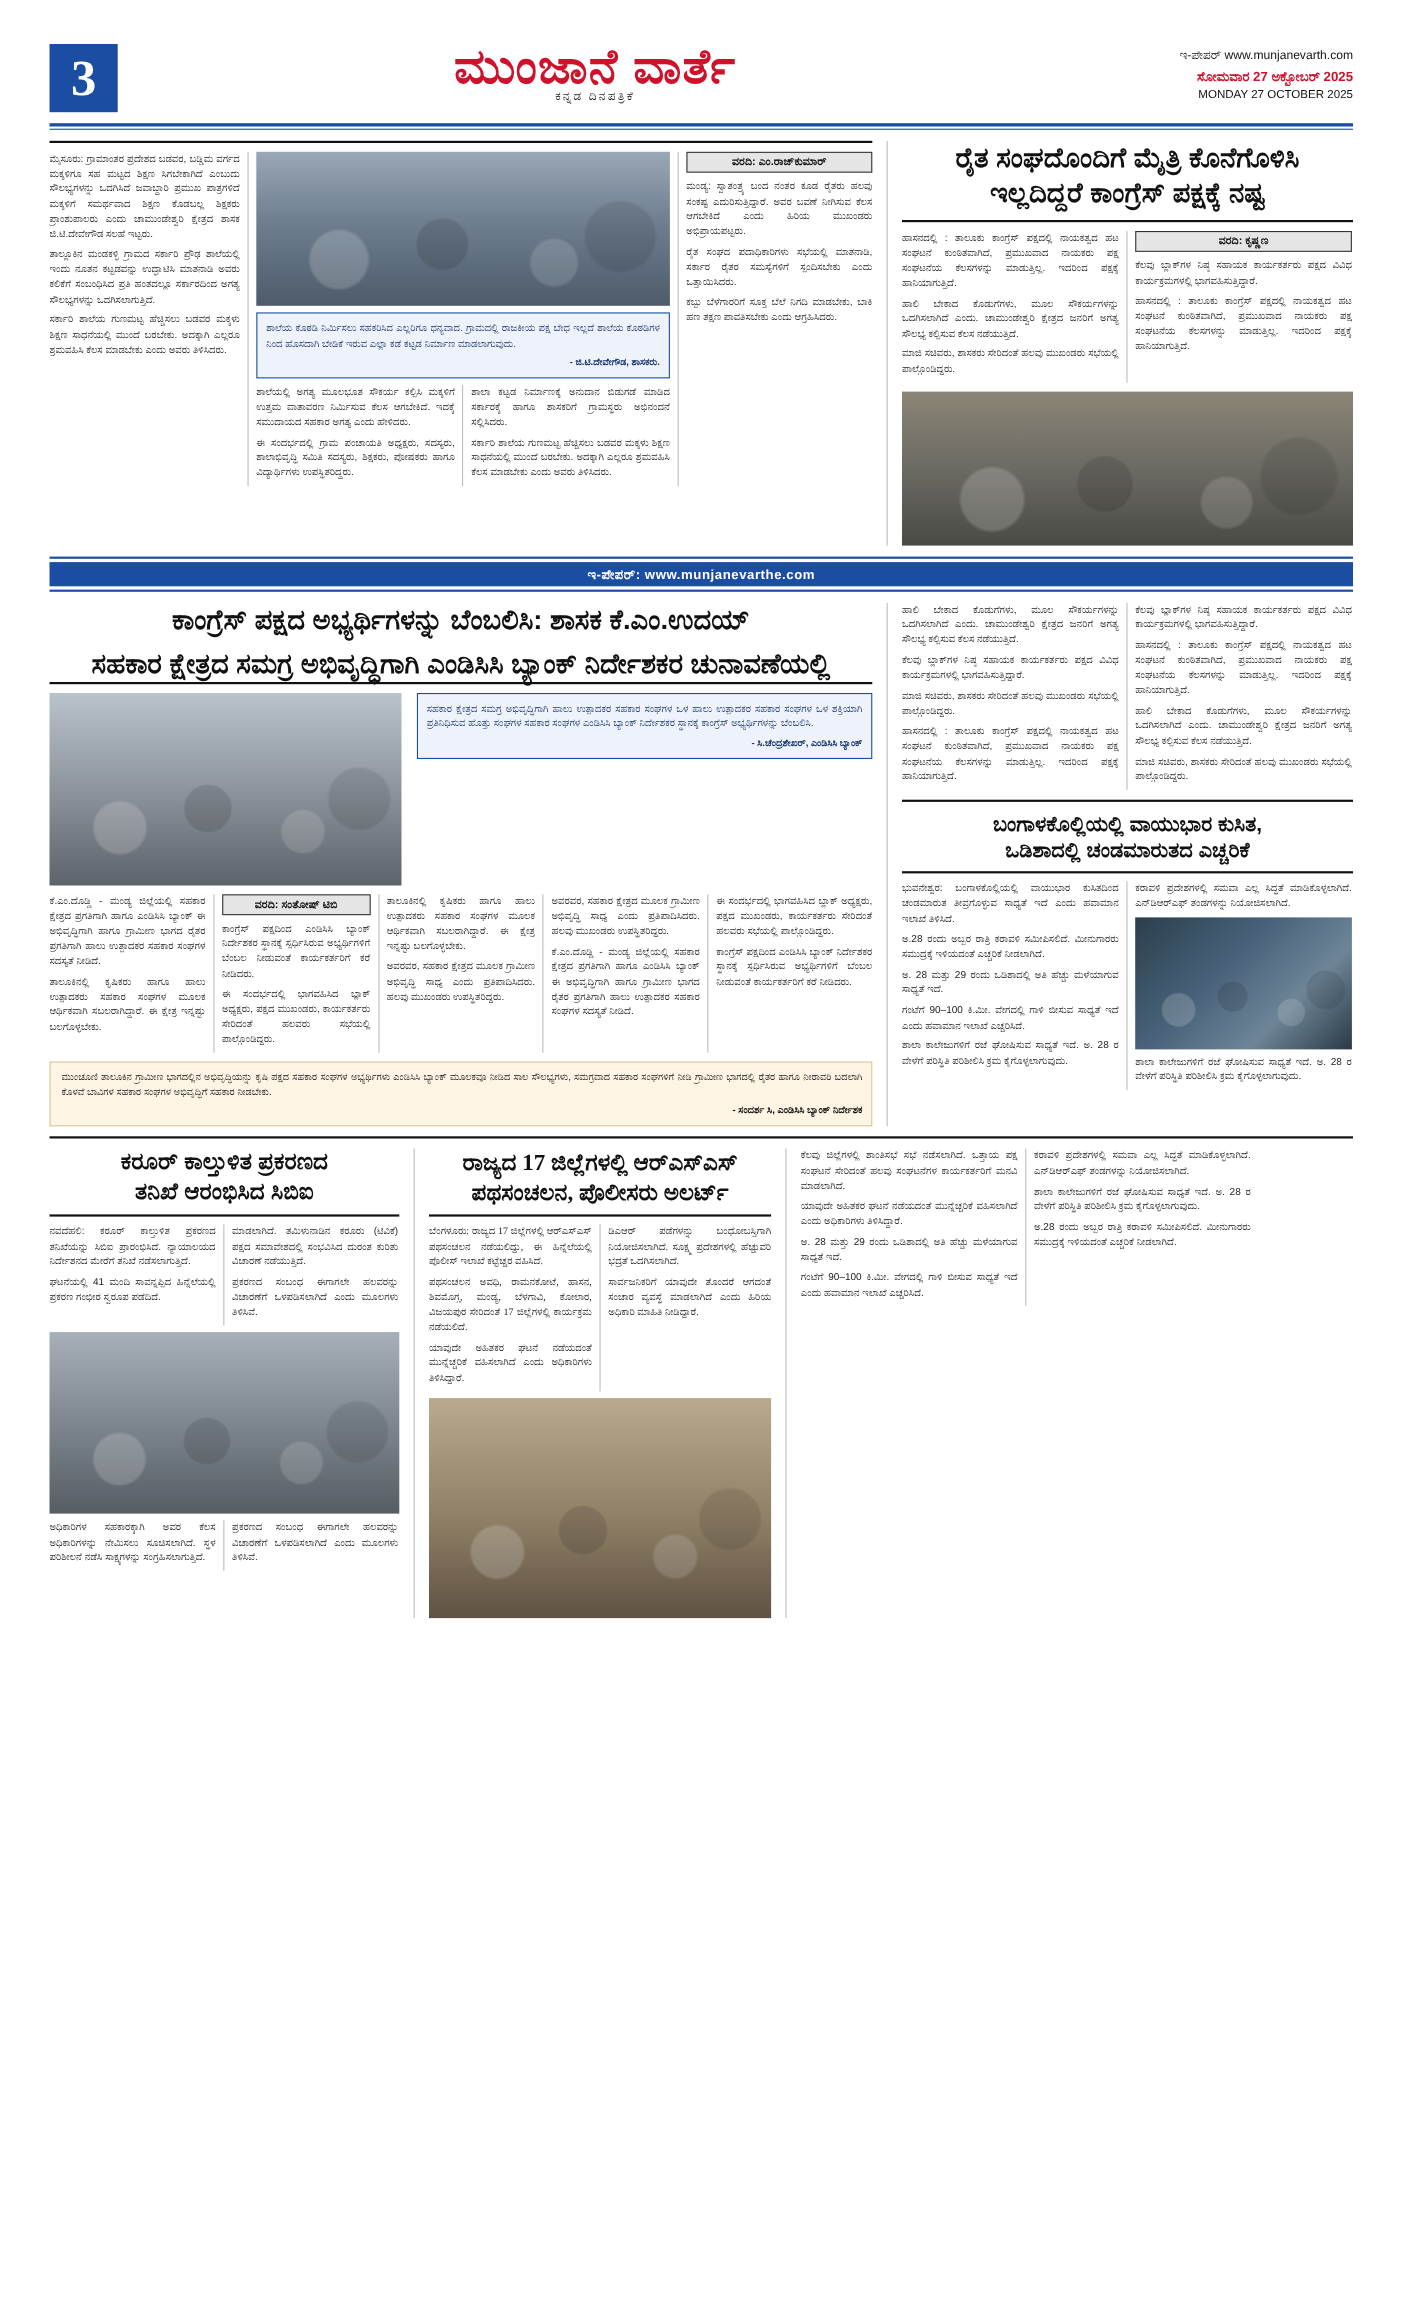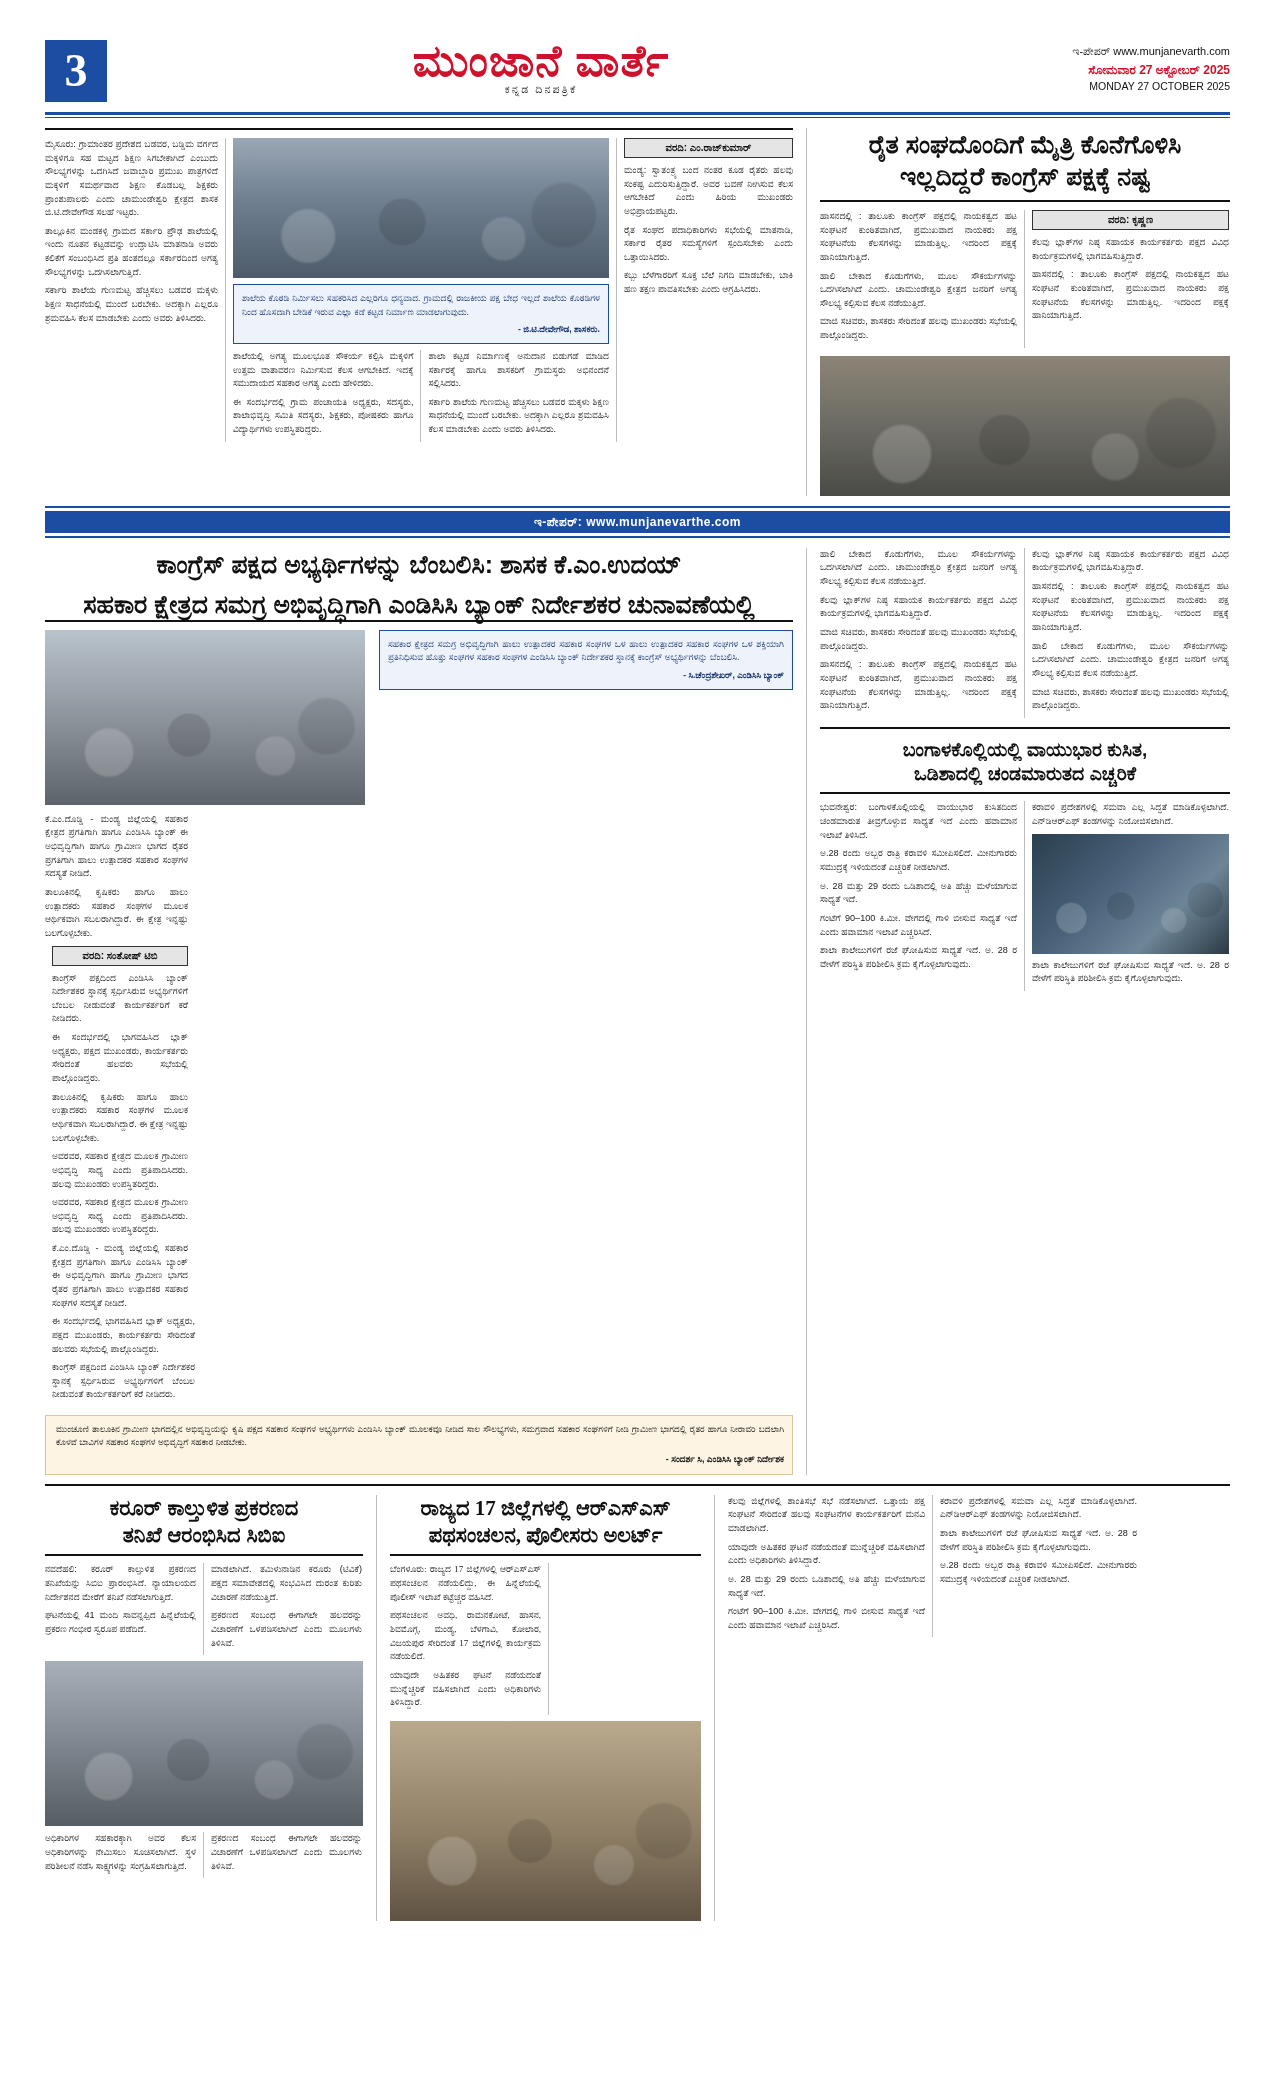--- a/index.html
+++ b/index.html
@@ -197,21 +197,21 @@
           <div class="photo rally" style="height:175px;"></div>
         </div>
         <div class="c" style="width:425px;">
           <div class="quote-box" style="background:#eef3fb;">
             <span>ಸಹಕಾರ ಕ್ಷೇತ್ರದ ಸಮಗ್ರ ಅಭಿವೃದ್ಧಿಗಾಗಿ ಹಾಲು ಉತ್ಪಾದಕರ ಸಹಕಾರ ಸಂಘಗಳ ಒಳ ಹಾಲು ಉತ್ಪಾದಕರ ಸಹಕಾರ ಸಂಘಗಳ ಒಳ ಶಕ್ತಿಯಾಗಿ ಪ್ರತಿನಿಧಿಸುವ ಹೊತ್ತು ಸಂಘಗಳ ಸಹಕಾರ ಸಂಘಗಳ ಎಂಡಿಸಿಸಿ ಬ್ಯಾಂಕ್ ನಿರ್ದೇಶಕರ ಸ್ಥಾನಕ್ಕೆ ಕಾಂಗ್ರೆಸ್ ಅಭ್ಯರ್ಥಿಗಳನ್ನು ಬೆಂಬಲಿಸಿ.</span>
             <span class="src">- ಸಿ.ಚೆಂದ್ರಶೇಖರ್, ಎಂಡಿಸಿಸಿ ಬ್ಯಾಂಕ್</span>
           </div>
         </div>
       </div>
 
-      <div class="cols" style="margin-top:8px;flex-direction:column;">
+      <div class="cols" style="margin-top:8px;">
         <div class="c body-col" style="width:150px;">
           <p>ಕೆ.ಎಂ.ದೊಡ್ಡಿ - ಮಂಡ್ಯ ಜಿಲ್ಲೆಯಲ್ಲಿ ಸಹಕಾರ ಕ್ಷೇತ್ರದ ಪ್ರಗತಿಗಾಗಿ ಹಾಗೂ ಎಂಡಿಸಿಸಿ ಬ್ಯಾಂಕ್ ಈ ಅಭಿವೃದ್ಧಿಗಾಗಿ ಹಾಗೂ ಗ್ರಾಮೀಣ ಭಾಗದ ರೈತರ ಪ್ರಗತಿಗಾಗಿ ಹಾಲು ಉತ್ಪಾದಕರ ಸಹಕಾರ ಸಂಘಗಳ ಸದಸ್ಯತೆ ನೀಡಿದೆ.</p>
           <p>ತಾಲೂಕಿನಲ್ಲಿ ಕೃಷಿಕರು ಹಾಗೂ ಹಾಲು ಉತ್ಪಾದಕರು ಸಹಕಾರ ಸಂಘಗಳ ಮೂಲಕ ಆರ್ಥಿಕವಾಗಿ ಸಬಲರಾಗಿದ್ದಾರೆ. ಈ ಕ್ಷೇತ್ರ ಇನ್ನಷ್ಟು ಬಲಗೊಳ್ಳಬೇಕು.</p>
         </div>
         <div class="vline"></div>
         <div class="c" style="width:150px;">
           <div class="byline">ವರದಿ: ಸಂತೋಷ್ ಟಿಬಿ</div>
           <div class="body-col">
             <p>ಕಾಂಗ್ರೆಸ್ ಪಕ್ಷದಿಂದ ಎಂಡಿಸಿಸಿ ಬ್ಯಾಂಕ್ ನಿರ್ದೇಶಕರ ಸ್ಥಾನಕ್ಕೆ ಸ್ಪರ್ಧಿಸಿರುವ ಅಭ್ಯರ್ಥಿಗಳಿಗೆ ಬೆಂಬಲ ನೀಡುವಂತೆ ಕಾರ್ಯಕರ್ತರಿಗೆ ಕರೆ ನೀಡಿದರು.</p>
             <p>ಈ ಸಂದರ್ಭದಲ್ಲಿ ಭಾಗವಹಿಸಿದ ಬ್ಲಾಕ್ ಅಧ್ಯಕ್ಷರು, ಪಕ್ಷದ ಮುಖಂಡರು, ಕಾರ್ಯಕರ್ತರು ಸೇರಿದಂತೆ ಹಲವರು ಸಭೆಯಲ್ಲಿ ಪಾಲ್ಗೊಂಡಿದ್ದರು.</p>
@@ -325,20 +325,24 @@
       <div class="headline" style="font-size:21px;">ರಾಜ್ಯದ 17 ಜಿಲ್ಲೆಗಳಲ್ಲಿ ಆರ್‌ಎಸ್‌ಎಸ್</div>
       <div class="headline" style="font-size:21px; margin-bottom:6px;">ಪಥಸಂಚಲನ, ಪೊಲೀಸರು ಅಲರ್ಟ್</div>
       <div class="rule-dark" style="margin-bottom:7px;"></div>
       <div class="cols">
         <div class="c body-col" style="width:158px;">
           <p>ಬೆಂಗಳೂರು: ರಾಜ್ಯದ 17 ಜಿಲ್ಲೆಗಳಲ್ಲಿ ಆರ್‌ಎಸ್‌ಎಸ್ ಪಥಸಂಚಲನ ನಡೆಯಲಿದ್ದು, ಈ ಹಿನ್ನೆಲೆಯಲ್ಲಿ ಪೊಲೀಸ್ ಇಲಾಖೆ ಕಟ್ಟೆಚ್ಚರ ವಹಿಸಿದೆ.</p>
           <p>ಪಥಸಂಚಲನ ಅವಧಿ, ರಾಮನಕೋಟೆ, ಹಾಸನ, ಶಿವಮೊಗ್ಗ, ಮಂಡ್ಯ, ಬೆಳಗಾವಿ, ಕೋಲಾರ, ವಿಜಯಪುರ ಸೇರಿದಂತೆ 17 ಜಿಲ್ಲೆಗಳಲ್ಲಿ ಕಾರ್ಯಕ್ರಮ ನಡೆಯಲಿದೆ.</p>
           <p>ಯಾವುದೇ ಅಹಿತಕರ ಘಟನೆ ನಡೆಯದಂತೆ ಮುನ್ನೆಚ್ಚರಿಕೆ ವಹಿಸಲಾಗಿದೆ ಎಂದು ಅಧಿಕಾರಿಗಳು ತಿಳಿಸಿದ್ದಾರೆ.</p>
         </div>
         <div class="vline"></div>
+        <div class="c body-col" style="width:158px;">
+          <p>ಡಿಎಆರ್ ಪಡೆಗಳನ್ನು ಬಂಧೋಬಸ್ತಿಗಾಗಿ ನಿಯೋಜಿಸಲಾಗಿದೆ. ಸೂಕ್ಷ್ಮ ಪ್ರದೇಶಗಳಲ್ಲಿ ಹೆಚ್ಚುವರಿ ಭದ್ರತೆ ಒದಗಿಸಲಾಗಿದೆ.</p>
+          <p>ಸಾರ್ವಜನಿಕರಿಗೆ ಯಾವುದೇ ತೊಂದರೆ ಆಗದಂತೆ ಸಂಚಾರ ವ್ಯವಸ್ಥೆ ಮಾಡಲಾಗಿದೆ ಎಂದು ಹಿರಿಯ ಅಧಿಕಾರಿ ಮಾಹಿತಿ ನೀಡಿದ್ದಾರೆ.</p>
+        </div>
       </div>
       <div class="photo march" style="height:200px; margin-top:6px;"></div>
     </div>
 
     <div class="vline" style="margin:0 6px;"></div>
 
     <div class="c" style="width:418px;">
       <div class="cols">
         <div class="c body-col" style="width:204px;">
           <p>ಕೆಲವು ಜಿಲ್ಲೆಗಳಲ್ಲಿ ಶಾಂತಿಸಭೆ ಸಭೆ ನಡೆಸಲಾಗಿದೆ. ಒತ್ತಾಯ ಪಕ್ಷ ಸಂಘಟನೆ ಸೇರಿದಂತೆ ಹಲವು ಸಂಘಟನೆಗಳ ಕಾರ್ಯಕರ್ತರಿಗೆ ಮನವಿ ಮಾಡಲಾಗಿದೆ.</p>

